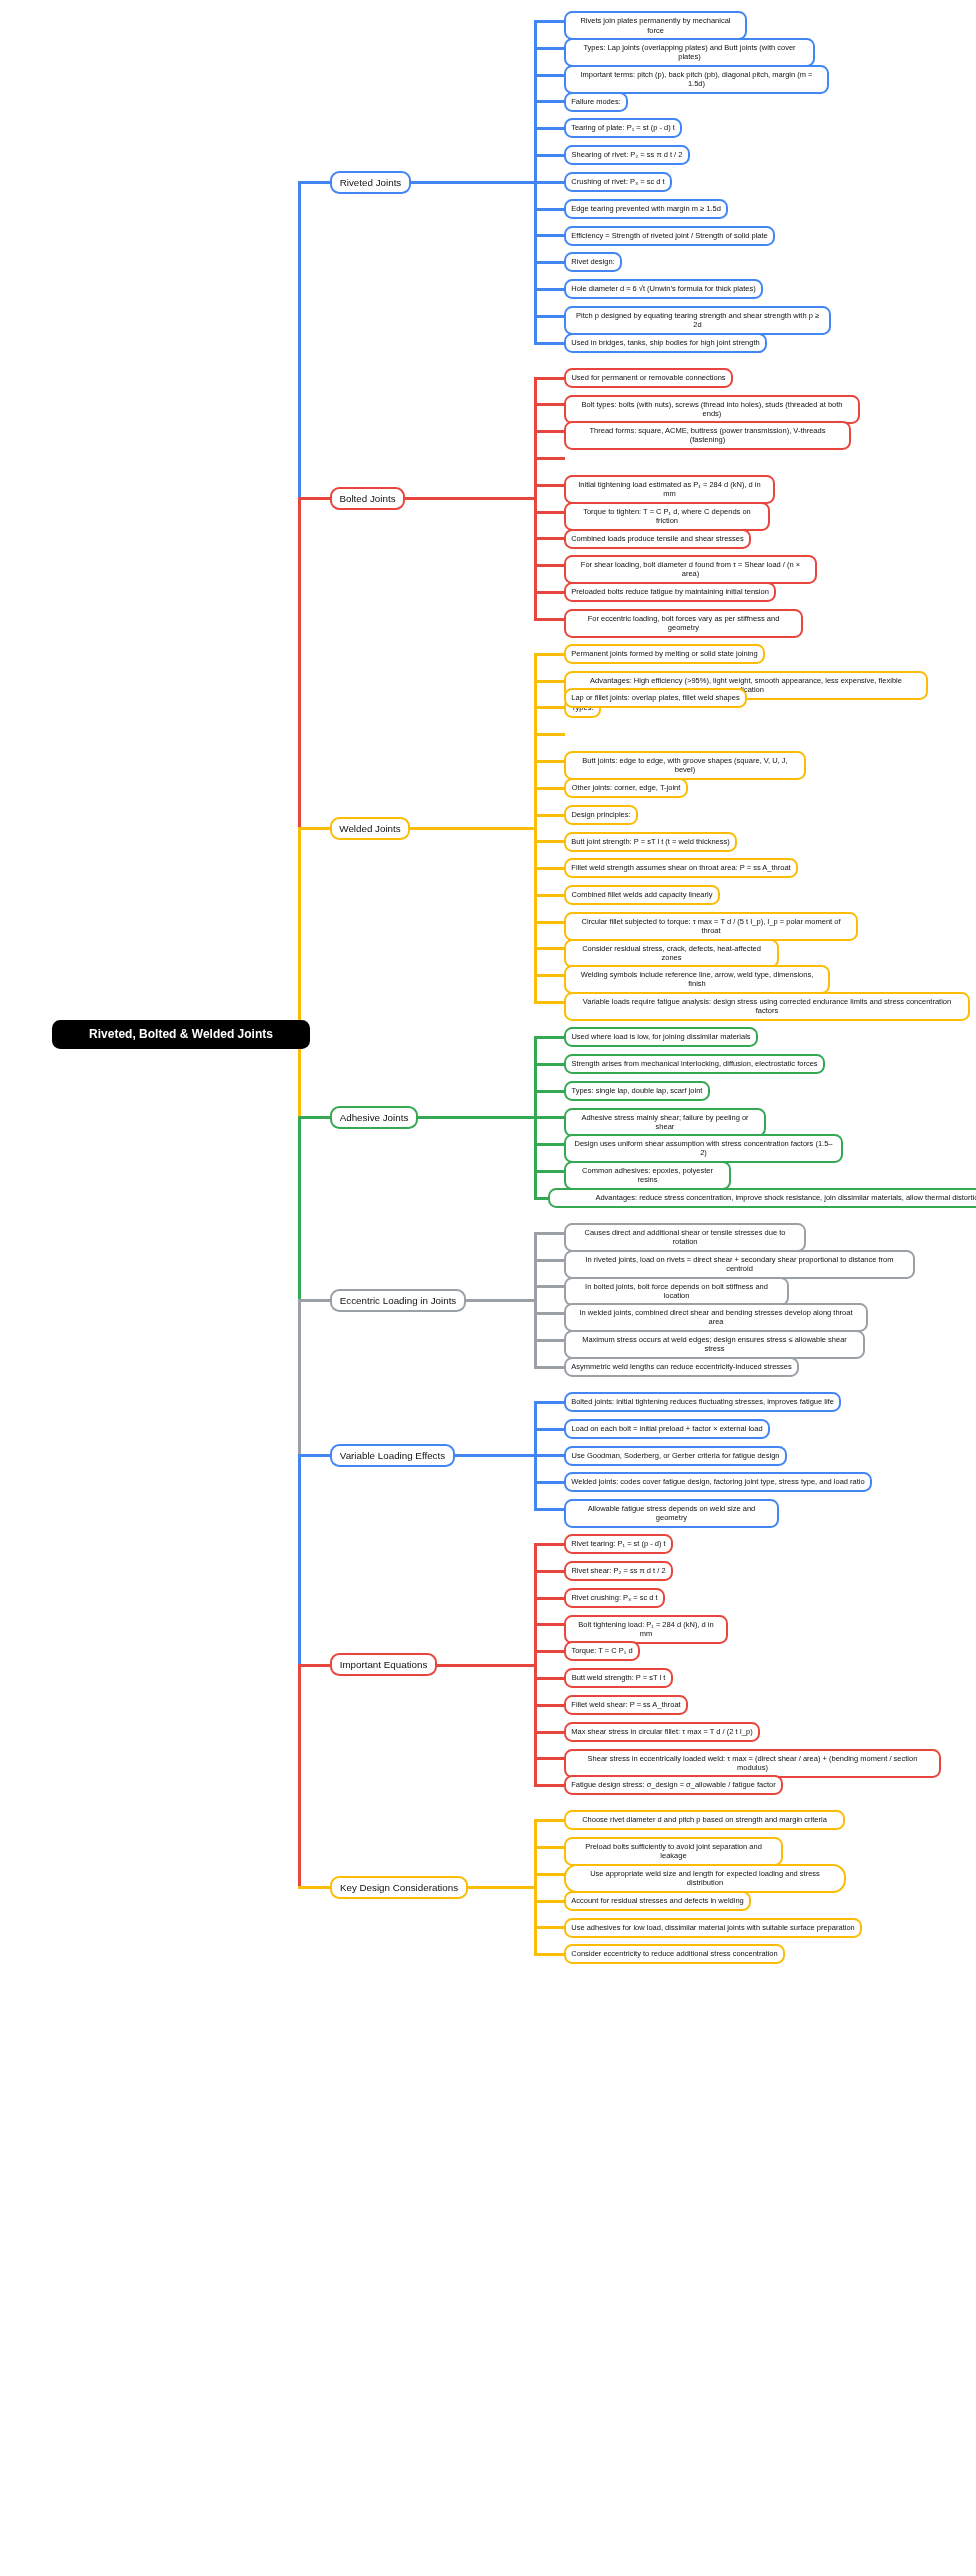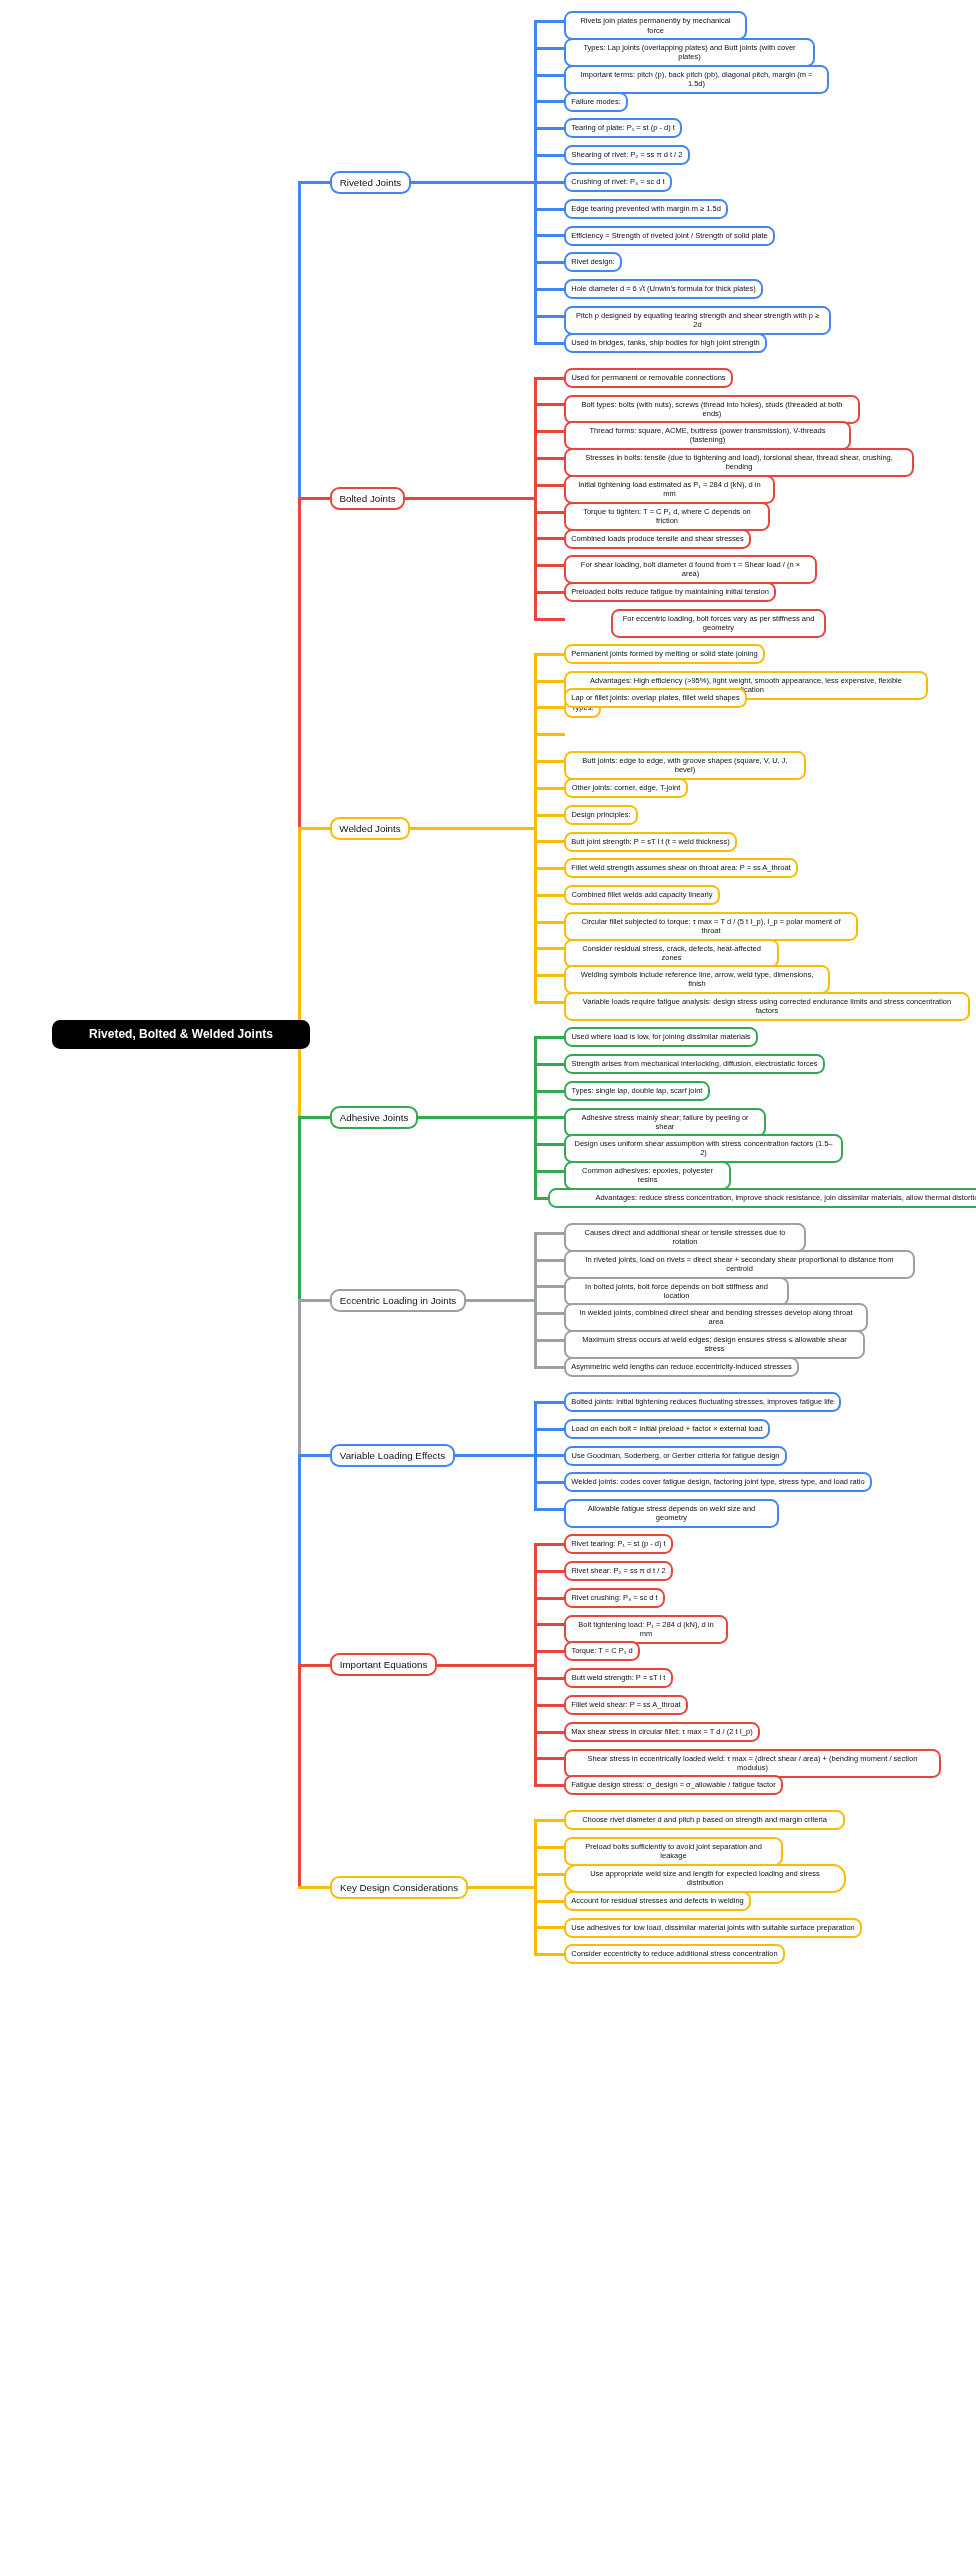--- a/index.html
+++ b/index.html
@@ -51,33 +51,32 @@
     <div class="branch" style="left: 330px; top: 171px; width: 81px; min-height: 23px; border-color: rgb(66, 133, 244);">Riveted Joints</div>
     <div class="ln" style="left: 534px; top: 377px; width: 2.6px; height: 243px; background: rgb(232, 69, 60);"></div>
     <div class="ln" style="left: 404px; top: 497px; width: 132px; height: 2.6px; background: rgb(232, 69, 60);"></div>
     <div class="ln" style="left: 534px; top: 377px; width: 31px; height: 2.6px; background: rgb(232, 69, 60);"></div>
     <div class="node" style="left: 564px; top: 368px; width: 169px; min-height: 19.6px; border-color: rgb(232, 69, 60);">Used for permanent or removable connections</div>
     <div class="ln" style="left: 534px; top: 403px; width: 31px; height: 2.6px; background: rgb(232, 69, 60);"></div>
     <div class="node" style="left: 564px; top: 395px; width: 296px; min-height: 19.6px; border-color: rgb(232, 69, 60);">Bolt types: bolts (with nuts), screws (thread into holes), studs (threaded at both ends)</div>
     <div class="ln" style="left: 534px; top: 430px; width: 31px; height: 2.6px; background: rgb(232, 69, 60);"></div>
     <div class="node" style="left: 564px; top: 421px; width: 287px; min-height: 19.6px; border-color: rgb(232, 69, 60);">Thread forms: square, ACME, buttress (power transmission), V-threads (fastening)</div>
     <div class="ln" style="left: 534px; top: 457px; width: 31px; height: 2.6px; background: rgb(232, 69, 60);"></div>
-    <div class="node" style="left: 564px; top: 448px; width: 350px; min-height: 19.6px; border-color: rgb(232, 69, 60);">Stresses in bolts: tensile (due to tightening and load), torsional shear, thread shear, crushing, bending</div>
     <div class="ln" style="left: 534px; top: 484px; width: 31px; height: 2.6px; background: rgb(232, 69, 60);"></div>
     <div class="node" style="left: 564px; top: 475px; width: 211px; min-height: 19.6px; border-color: rgb(232, 69, 60);">Initial tightening load estimated as P₁ = 284 d (kN), d in mm</div>
     <div class="ln" style="left: 534px; top: 511px; width: 31px; height: 2.6px; background: rgb(232, 69, 60);"></div>
     <div class="node" style="left: 564px; top: 502px; width: 206px; min-height: 19.6px; border-color: rgb(232, 69, 60);">Torque to tighten: T = C P₁ d, where C depends on friction</div>
     <div class="ln" style="left: 534px; top: 537px; width: 31px; height: 2.6px; background: rgb(232, 69, 60);"></div>
     <div class="node" style="left: 564px; top: 529px; width: 187px; min-height: 19.6px; border-color: rgb(232, 69, 60);">Combined loads produce tensile and shear stresses</div>
     <div class="ln" style="left: 534px; top: 564px; width: 31px; height: 2.6px; background: rgb(232, 69, 60);"></div>
     <div class="node" style="left: 564px; top: 555px; width: 253px; min-height: 19.6px; border-color: rgb(232, 69, 60);">For shear loading, bolt diameter d found from τ = Shear load / (n × area)</div>
     <div class="ln" style="left: 534px; top: 591px; width: 31px; height: 2.6px; background: rgb(232, 69, 60);"></div>
     <div class="node" style="left: 564px; top: 582px; width: 212px; min-height: 19.6px; border-color: rgb(232, 69, 60);">Preloaded bolts reduce fatigue by maintaining initial tension</div>
     <div class="ln" style="left: 534px; top: 618px; width: 31px; height: 2.6px; background: rgb(232, 69, 60);"></div>
-    <div class="node" style="left: 564px; top: 609px; width: 215px; min-height: 19.6px; border-color: rgb(232, 69, 60); margin-left: 47px;">For eccentric loading, bolt forces vary as per stiffness and geometry</div>
+    <div class="node" style="left: 564px; top: 609px; width: 239px; min-height: 19.6px; border-color: rgb(232, 69, 60);">For eccentric loading, bolt forces vary as per stiffness and geometry</div>
     <div class="branch" style="left: 330px; top: 487px; width: 75px; min-height: 23px; border-color: rgb(232, 69, 60);">Bolted Joints</div>
     <div class="ln" style="left: 534px; top: 653px; width: 2.6px; height: 350px; background: rgb(251, 188, 5);"></div>
     <div class="ln" style="left: 409px; top: 827px; width: 127px; height: 2.6px; background: rgb(251, 188, 5);"></div>
     <div class="ln" style="left: 534px; top: 653px; width: 31px; height: 2.6px; background: rgb(251, 188, 5);"></div>
     <div class="node" style="left: 564px; top: 644px; width: 201px; min-height: 19.6px; border-color: rgb(251, 188, 5);">Permanent joints formed by melting or solid state joining</div>
     <div class="ln" style="left: 534px; top: 680px; width: 31px; height: 2.6px; background: rgb(251, 188, 5);"></div>
     <div class="node" style="left: 564px; top: 671px; width: 364px; min-height: 19.6px; border-color: rgb(251, 188, 5);">Advantages: High efficiency (&gt;95%), light weight, smooth appearance, less expensive, flexible application</div>
     <div class="ln" style="left: 534px; top: 706px; width: 31px; height: 2.6px; background: rgb(251, 188, 5);"></div>
     <div class="node" style="left: 564px; top: 698px; width: 37px; min-height: 19.6px; border-color: rgb(251, 188, 5);">Types:</div>
     <div class="ln" style="left: 534px; top: 733px; width: 31px; height: 2.6px; background: rgb(251, 188, 5);"></div>

